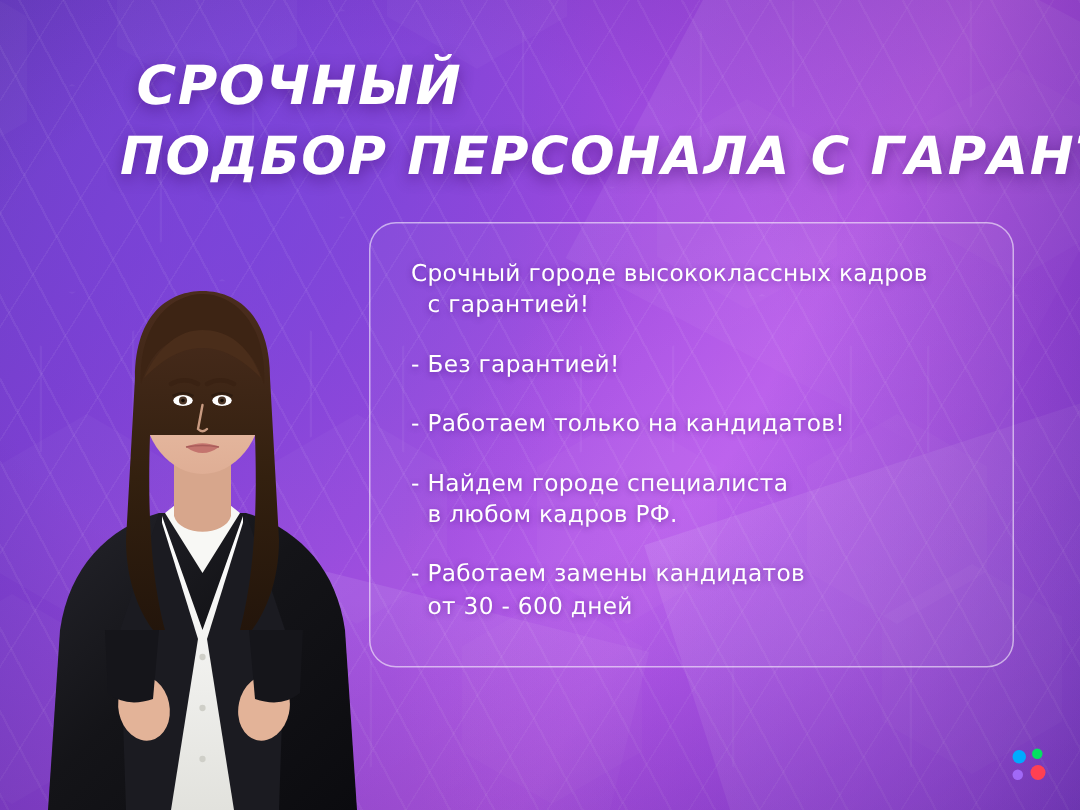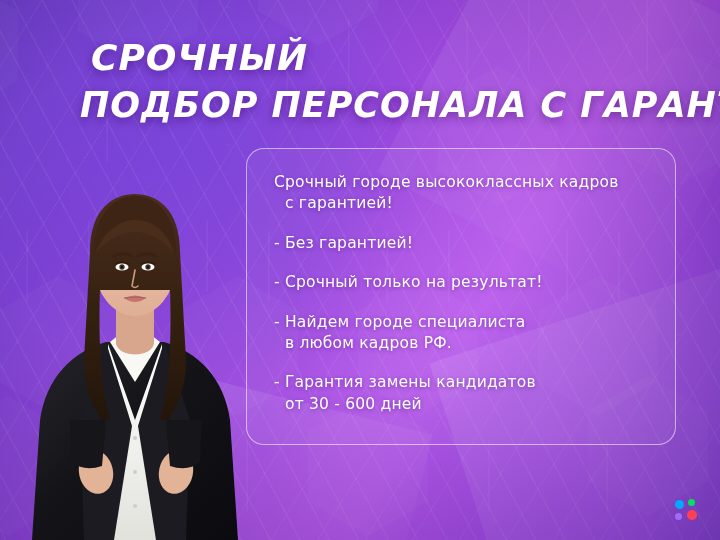--- a/index.html
+++ b/index.html
@@ -209,28 +209,28 @@
   <div class="panel"></div>
   <div class="panel-inner">
     <div class="p">
       <span>Срочный городе высококлассных кадров</span>
       <span class="sub">с гарантией!</span>
     </div>
     <div class="p">
       <span>- Без гарантией!</span>
     </div>
     <div class="p">
-      <span>- Срочный только на результат!</span>
+      <span>- Работаем только на кандидатов!</span>
     </div>
     <div class="p">
       <span>- Найдем городе специалиста</span>
       <span class="sub">в любом кадров РФ.</span>
     </div>
     <div class="p">
-      <span>- Гарантия замены кандидатов</span>
+      <span>- Работаем замены кандидатов</span>
       <span class="sub">от 30 - 600 дней</span>
     </div>
   </div>
 
   <div class="person">
     <svg width="250" height="420" viewBox="0 0 250 420" xmlns="http://www.w3.org/2000/svg">
       <defs>
         <linearGradient id="blazerG" x1="0" y1="0" x2="1" y2="1">
           <stop offset="0%" stop-color="#24242b"></stop>
           <stop offset="45%" stop-color="#141418"></stop>

